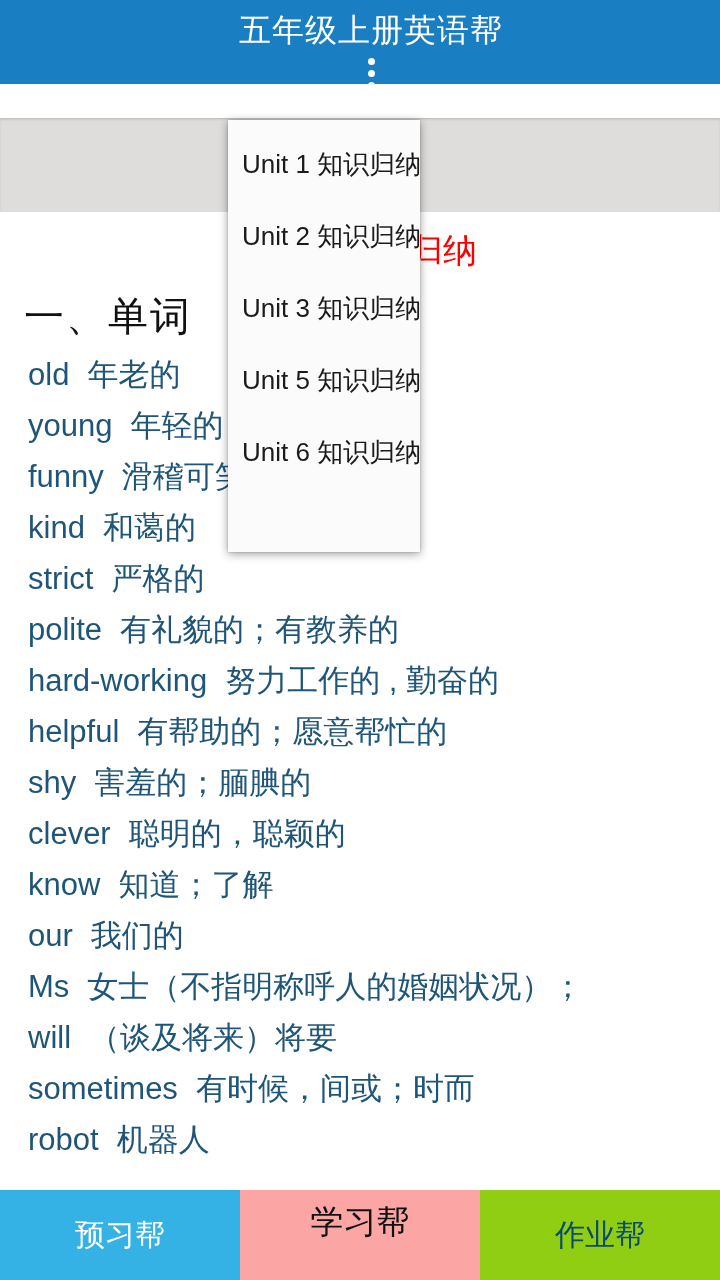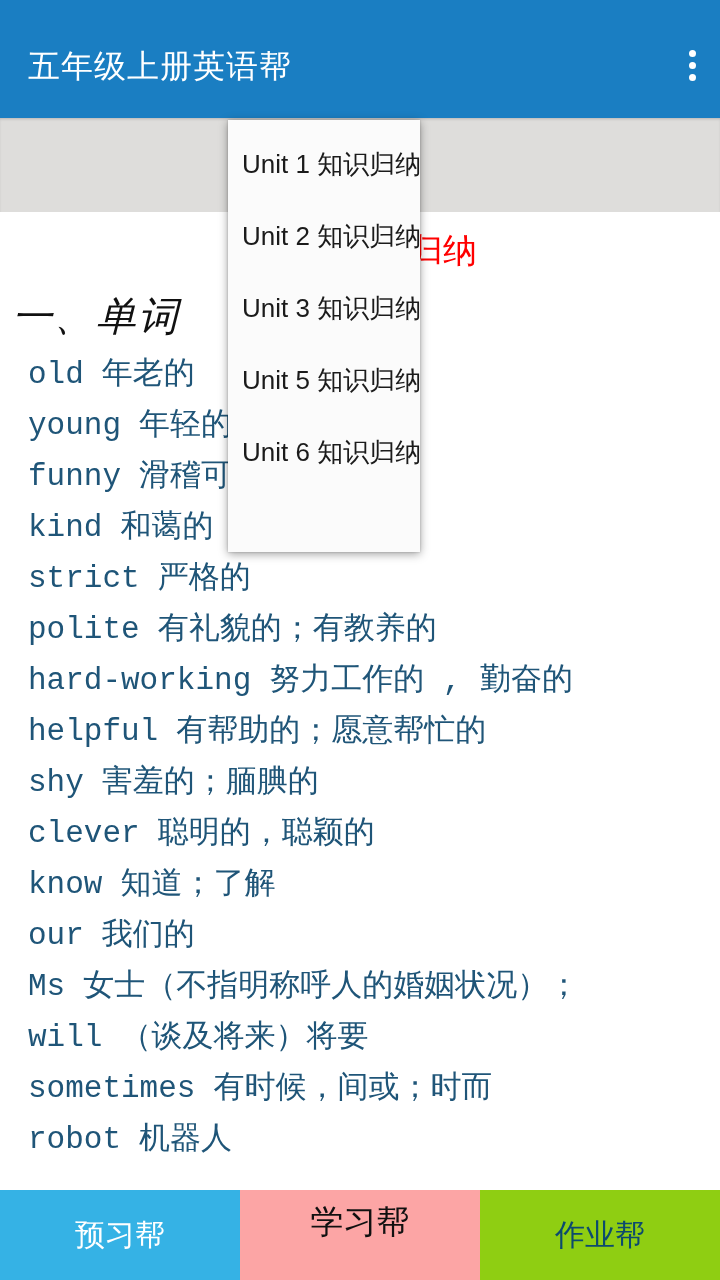--- a/index.html
+++ b/index.html
@@ -13,27 +13,28 @@
     font-family: "Liberation Sans", "DejaVu Sans", sans-serif;
     overflow: hidden;
     position: relative;
   }
 
   
   #app-bar {
     position: absolute;
     left: 0; top: 0;
     width: 720px;
-    height: 118px;
+    height: 84px;
     background: #1a7ec2;
     box-sizing: border-box;
     display: flex;
     align-items: center;
     justify-content: space-between;
     padding: 0 6px 0 28px;
+    flex-direction: column;
   }
   #app-bar-title {
     color: #ffffff;
     font-size: 32px;
     letter-spacing: 1px;
     line-height: 1;
     padding-top: 14px;
   }
   #overflow-menu {
     width: 44px;
@@ -85,30 +86,28 @@
     color: #ff0000;
     font-size: 34px;
     text-align: center;
     margin: 18px 0 0 0;
     line-height: 1.2;
     white-space: nowrap;
   }
   #section-heading {
     color: #111111;
     font-size: 40px;
-    margin: 22px 0 0 12px;
+    margin: 22px 0 0 24px;
     line-height: 1.15;
     letter-spacing: 2px;
-    font-style: italic;
   }
   #word-list {
     margin: 10px 0 0 0;
     padding: 0;
     list-style: none;
-    font-family: Liberation Mono, monospace;
   }
   #word-list li {
     color: #1f5578;
     font-size: 31px;
     line-height: 51px;
     padding-left: 28px;
     white-space: nowrap;
   }
   #word-list li .en { }
   #word-list li .sep { display: inline-block; width: 18px; }

